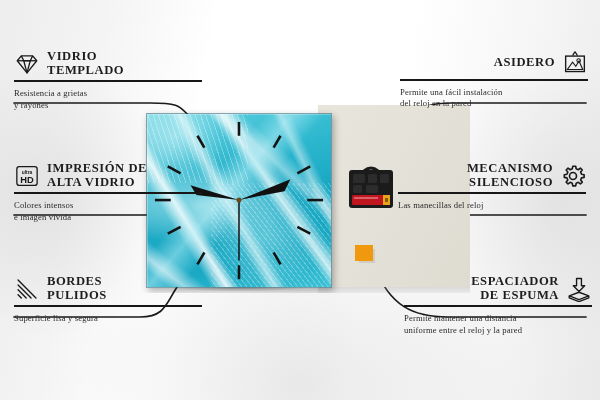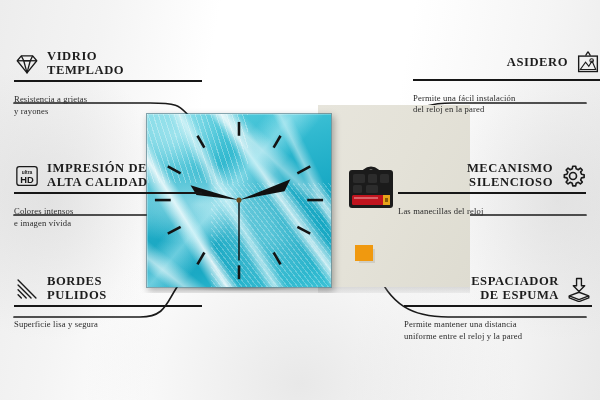--- a/index.html
+++ b/index.html
@@ -79,31 +79,31 @@
   .feat.right .head { flex-direction:row-reverse; }
   .titles { line-height:1.08; }
   .titles .t1, .titles .t2 {
     font-family:"Liberation Serif", serif;
     font-weight:700; font-size:12.6px; letter-spacing:.55px; color:#1d1d1d;
     white-space:nowrap;
   }
   .feat.right .titles { text-align:right; }
   .rule { height:1.6px; background:#171717; margin-top:3px; }
   .desc {
-    margin-top:12px; font-family:"Liberation Serif", serif;
+    margin-top:6px; font-family:"Liberation Serif", serif;
     font-size:8.6px; line-height:1.38; color:#2a2a2a; letter-spacing:.15px;
   }
   .feat.right .desc { }
   .ico { width:26px; height:26px; flex:0 0 26px; display:block; }
 
   
   #f-vidrio     { left:14px;  top:50px; }
   #f-impresion  { left:14px;  top:162px; }
   #f-bordes     { left:14px;  top:275px; }
-  #f-asidero    { left:413px; top:50px;  }
+  #f-asidero    { left:400px; top:50px;  }
   #f-mecanismo  { left:398px; top:162px; }
   #f-espaciador { left:404px; top:275px; }
   #f-vidrio .rule, #f-impresion .rule, #f-bordes .rule { width:188px; }
   #f-asidero .rule, #f-mecanismo .rule, #f-espaciador .rule { width:188px; }
 </style>
 </head>
 <body>
 
 <div id="stage">
 
@@ -211,21 +211,21 @@
 
   <div class="feat left" id="f-impresion">
     <div class="head">
       <svg class="ico" viewBox="0 0 32 32">
         <rect x="3.5" y="4.5" width="25" height="23" rx="3" fill="none" stroke="#1a1a1a" stroke-width="1.6"></rect>
         <text x="16" y="14" font-family="Liberation Sans, sans-serif" font-size="6" font-weight="700" text-anchor="middle" fill="#1a1a1a">ultra</text>
         <text x="16" y="24" font-family="Liberation Sans, sans-serif" font-size="11.5" font-weight="700" text-anchor="middle" fill="#1a1a1a">HD</text>
       </svg>
       <div class="titles">
         <div class="t1">IMPRESIÓN DE</div>
-        <div class="t2">ALTA CALIDAD</div>
+        <div class="t2">ALTA VIDRIO</div>
       </div>
     </div>
     <div class="rule"></div>
     <div class="desc">
       <div>Colores intensos</div>
       <div>e imagen vívida</div>
     </div>
   </div>
 
   <div class="feat left" id="f-bordes">

